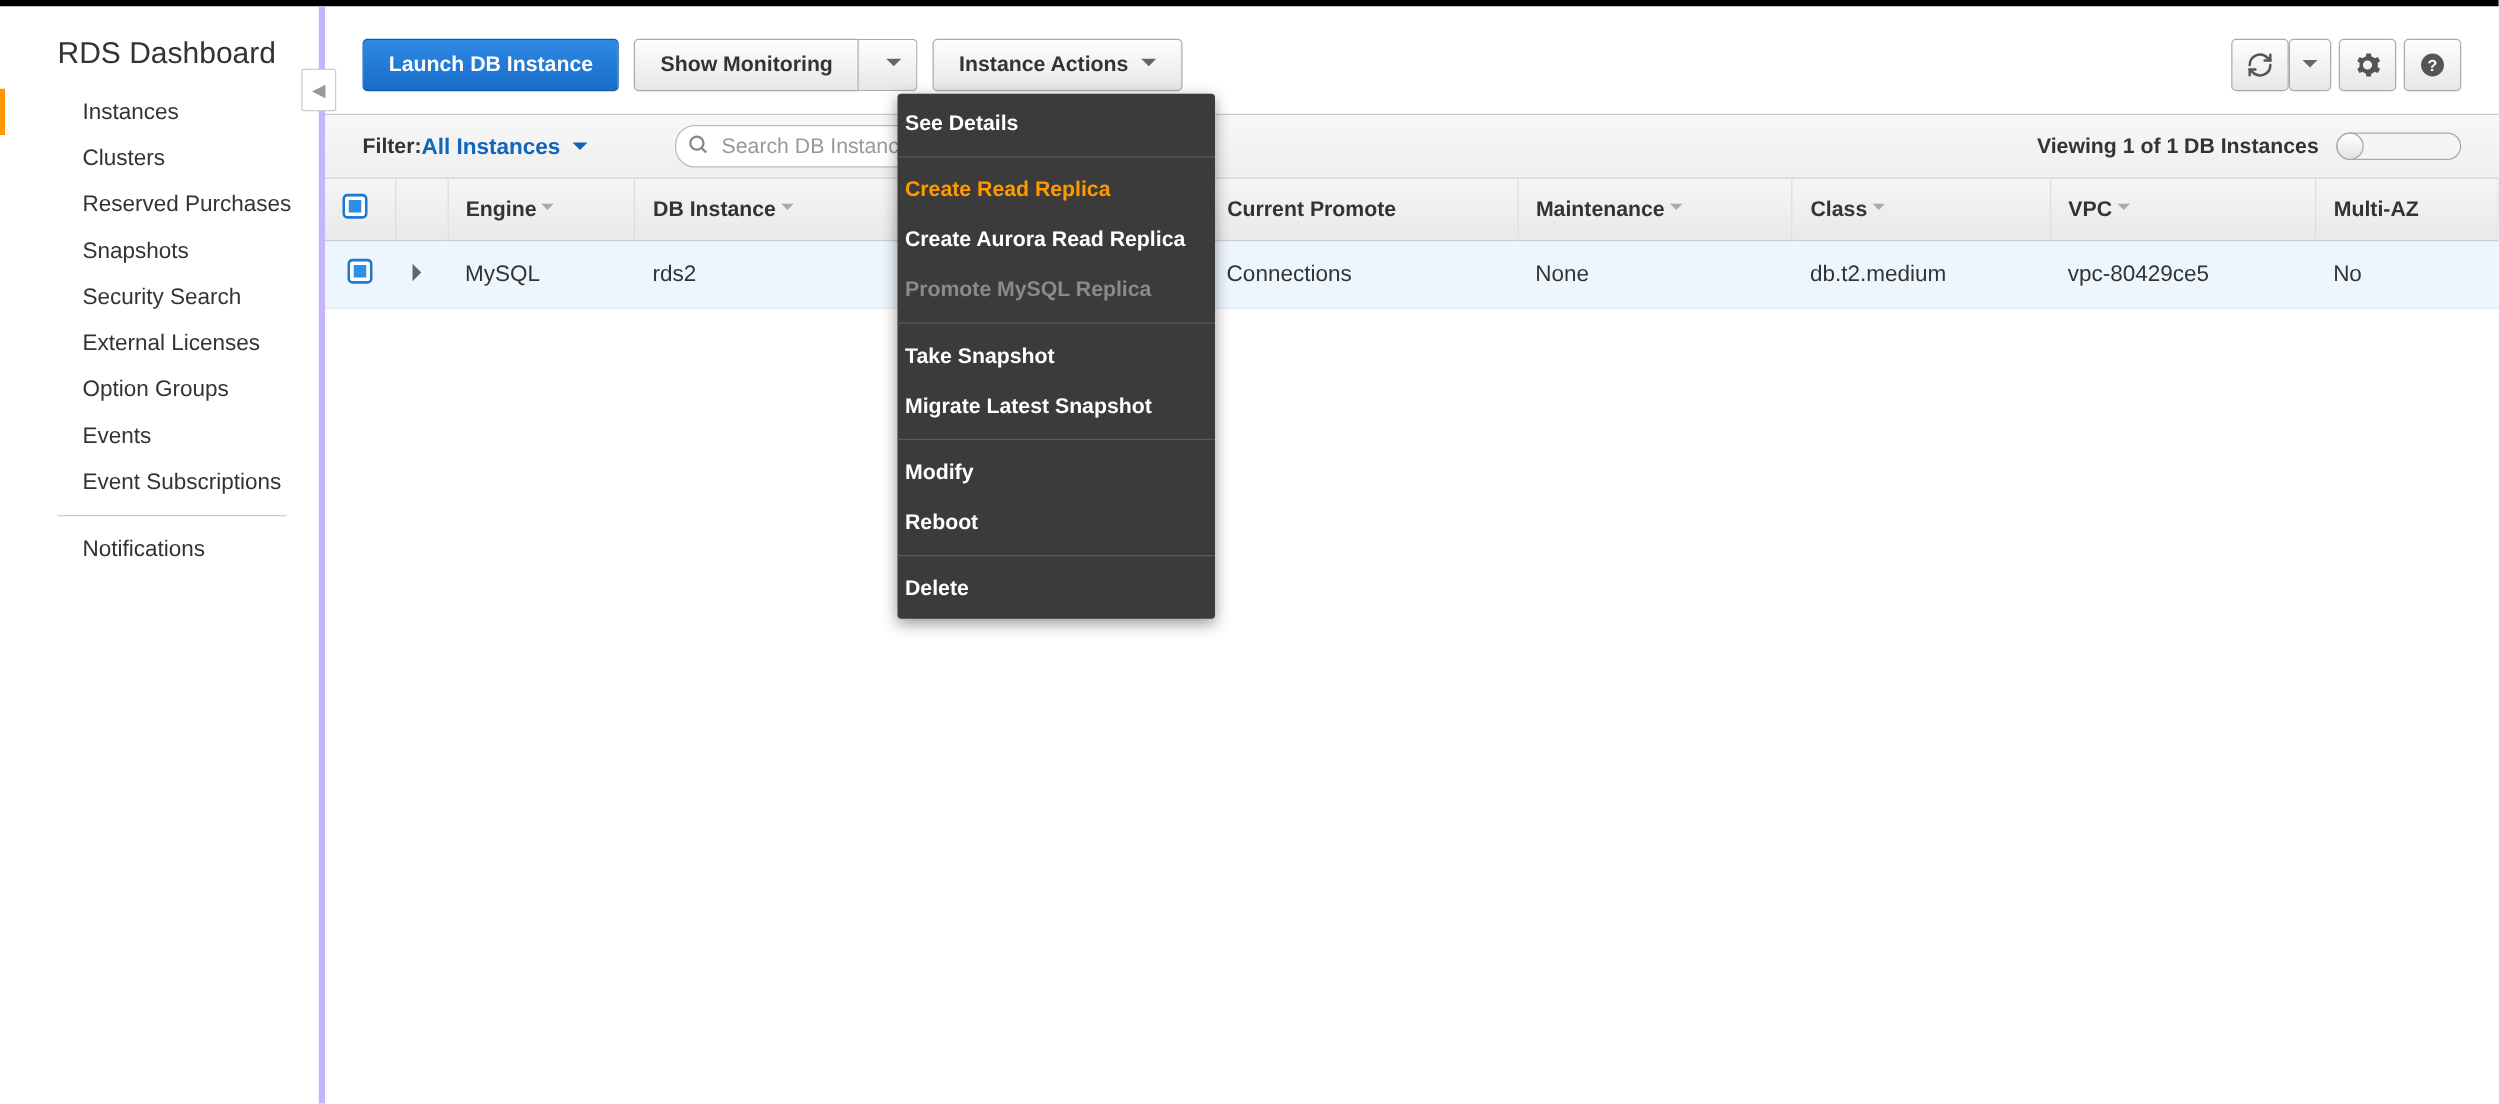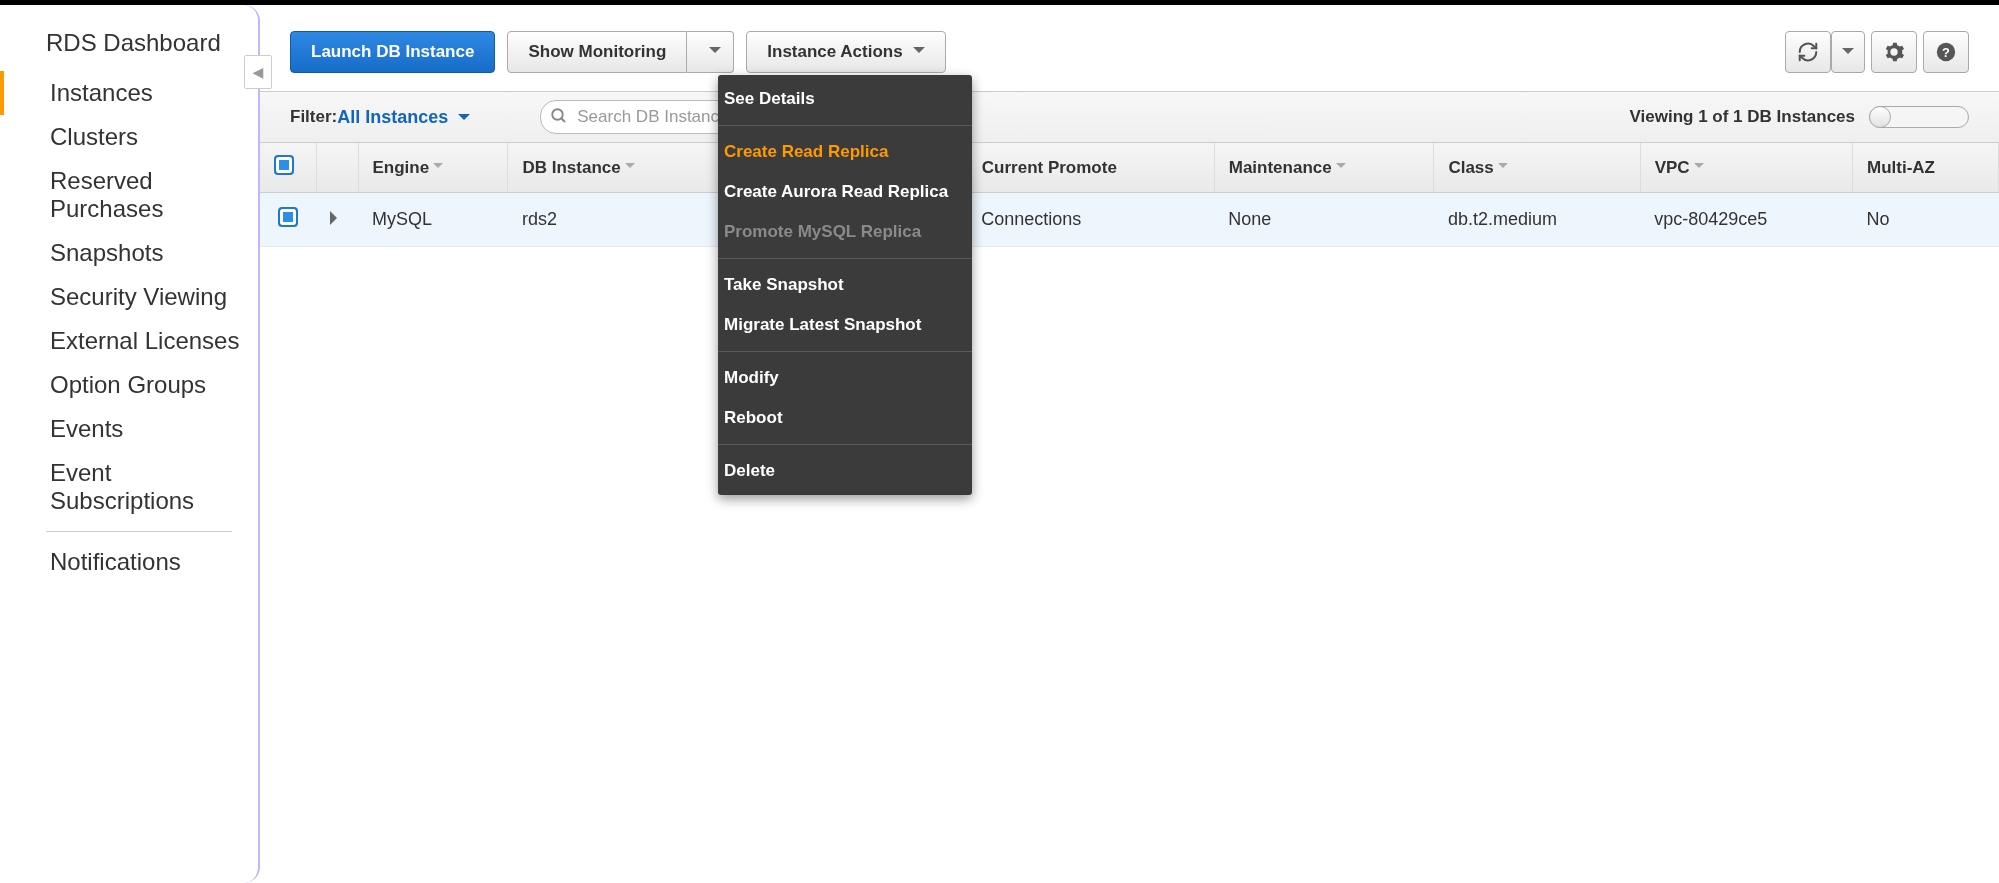--- a/index.html
+++ b/index.html
@@ -10,34 +10,33 @@
   background: #fff;
   width: 1999px;
   height: 883px;
   overflow: hidden;
 }
 .topbar { height: 5px; background: #000; }
 .layout { display: flex; height: calc(100% - 5px); }
 .sidebar {
   width: 260px;
   padding: 24px 0 0 0;
-  border-right: 2px solid #c4b5fd;
+  border-right: 5px solid #c4b5fd;
   position: relative;
-  border-radius: 16px;
 }
 .sidebar-title {
   font-size: 24px;
   font-weight: 400;
   color: #333;
   padding: 0 26px 14px 46px;
 }
 .sidebar-item {
-  font-size: 24px;
-  color: #333;
-  padding: 8px 0 8px 46px;
+  font-size: 18px;
+  color: #333;
+  padding: 8px 0 8px 62px;
   cursor: pointer;
   border-left: 4px solid transparent;
 }
 .sidebar-item.active { border-left-color: #ff9900; }
 .sidebar-sep {
   height: 1px;
   background: #ccc;
   margin: 8px 26px 8px 46px;
 }
 .collapse-handle {
@@ -237,21 +236,21 @@
 
 <div class="topbar"></div>
 <div class="layout">
   <nav class="sidebar">
     <div class="sidebar-title">RDS Dashboard</div>
     <div id="sidebar-items">
         <div class="sidebar-item active">Instances</div>
         <div class="sidebar-item">Clusters</div>
         <div class="sidebar-item">Reserved Purchases</div>
         <div class="sidebar-item">Snapshots</div>
-        <div class="sidebar-item">Security Viewing</div>
+        <div class="sidebar-item">Security Search</div>
         <div class="sidebar-item">External Licenses</div>
         <div class="sidebar-item">Option Groups</div>
         <div class="sidebar-item">Events</div>
         <div class="sidebar-item">Event Subscriptions</div>
       </div>
     <div class="sidebar-sep"></div>
     <div id="sidebar-items-2">
         <div class="sidebar-item">Notifications</div>
       </div>
     <div class="collapse-handle">

